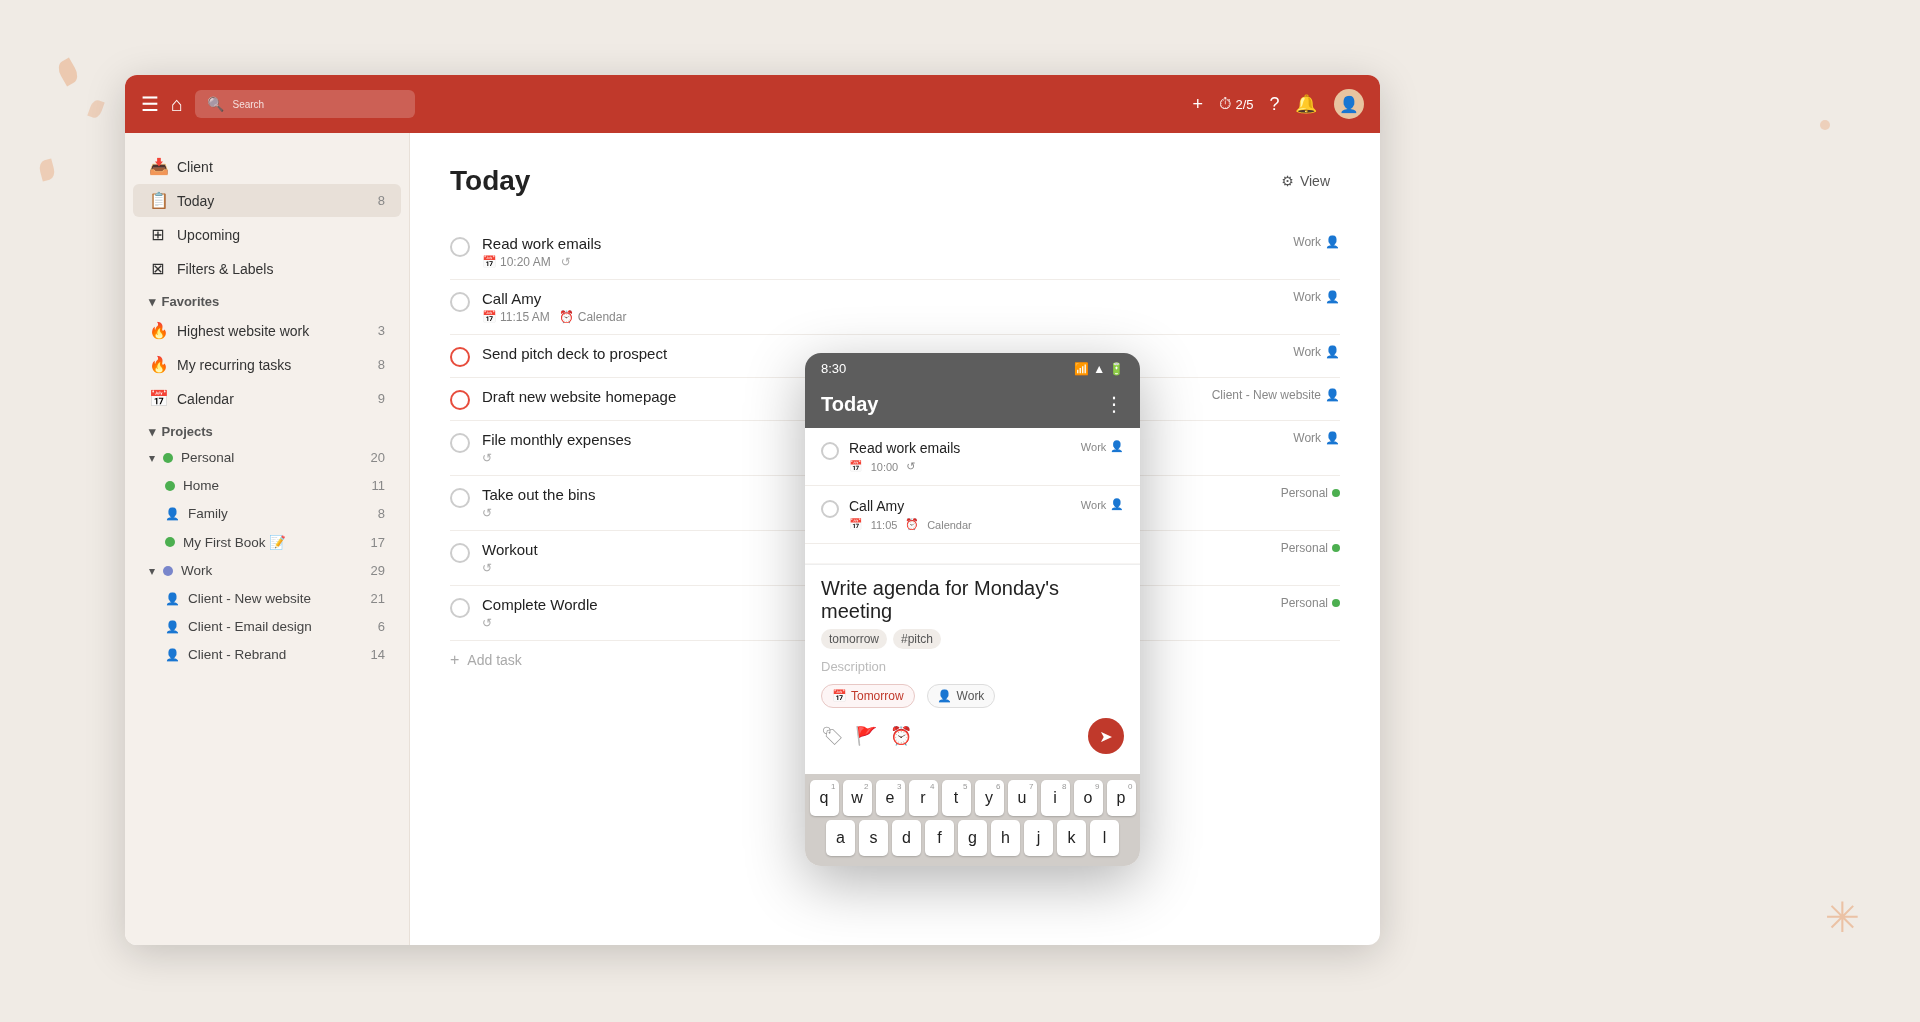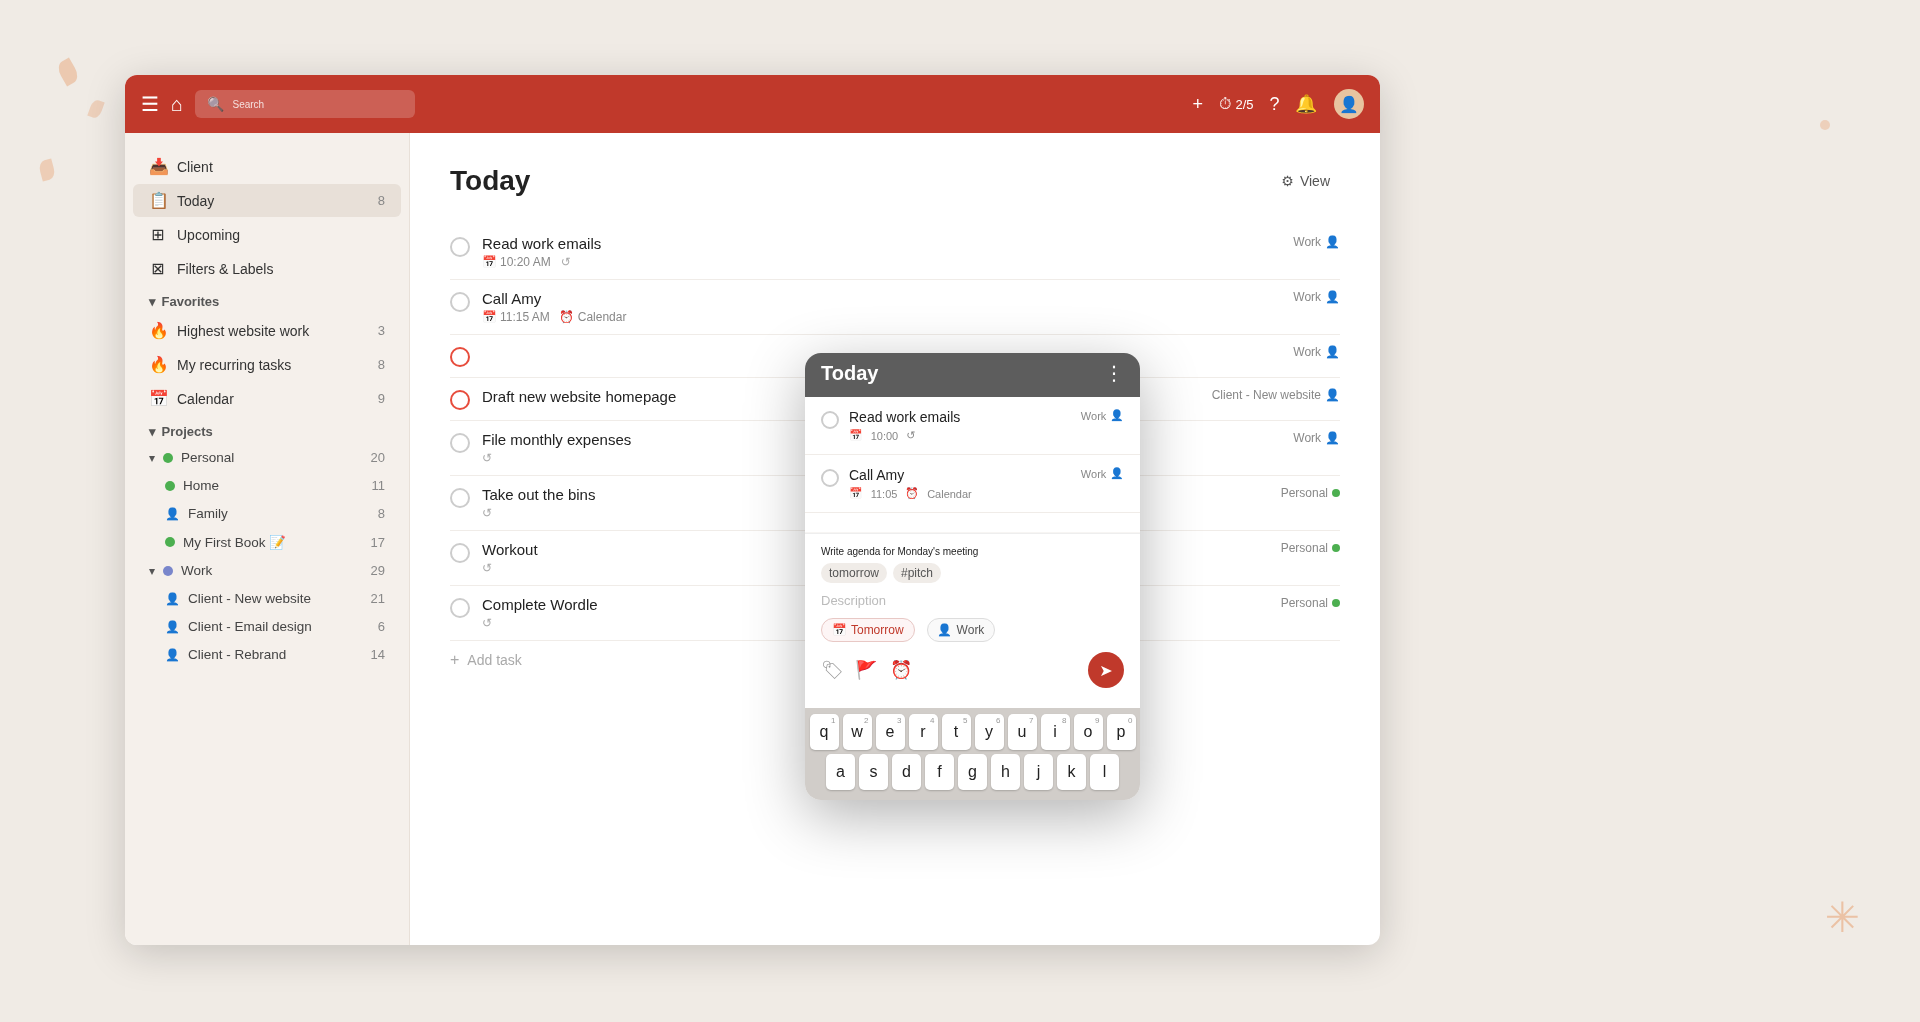--- a/index.html
+++ b/index.html
@@ -344,21 +344,21 @@
       gap: 4px;
     }
 
     
     .quick-add-panel {
       background: #fff;
       border-top: 1px solid #eee;
       padding: 12px 16px;
     }
     .quick-add-task-text {
-      font-size: 10px;
+      font-size: 20px;
       color: #222;
       margin-bottom: 6px;
     }
     .quick-add-tags {
       display: flex;
       gap: 6px;
       margin-bottom: 10px;
     }
     .tag-chip {
       font-size: 12px;
@@ -634,20 +634,23 @@
           <div class="task-right">
             <span class="project-tag">
               <span>Work</span>
               <span>👤</span>
             </span>
           </div>
         </li>
 
         <li class="task-item">
           <div class="task-checkbox priority-high"></div>
+          <div class="task-content">
+            <div class="task-name">Send pitch deck to prospect</div>
+          </div>
           <div class="task-right">
             <span class="project-tag">
               <span>Work</span>
               <span>👤</span>
             </span>
           </div>
         </li>
 
         <li class="task-item">
           <div class="task-checkbox priority-high"></div>
@@ -727,20 +730,28 @@
         </li>
       </ul>
 
       <div class="add-task">
         <span style="font-size:16px;">+</span>
         <span>Add task</span>
       </div>
 
       <div class="mobile-overlay">
 
+        <div class="mobile-status-bar">
+          <span>8:30</span>
+          <div class="mobile-status-icons">
+            <span>📶</span>
+            <span>▲</span>
+            <span>🔋</span>
+          </div>
+        </div>
 
         <div class="mobile-app-header">
           <span class="mobile-today-title">Today</span>
           <span class="mobile-menu-dots">⋮</span>
         </div>
 
         <div class="mobile-task-list">
           <div class="mobile-task-item">
             <div class="mobile-task-checkbox"></div>
             <div class="mobile-task-content">

